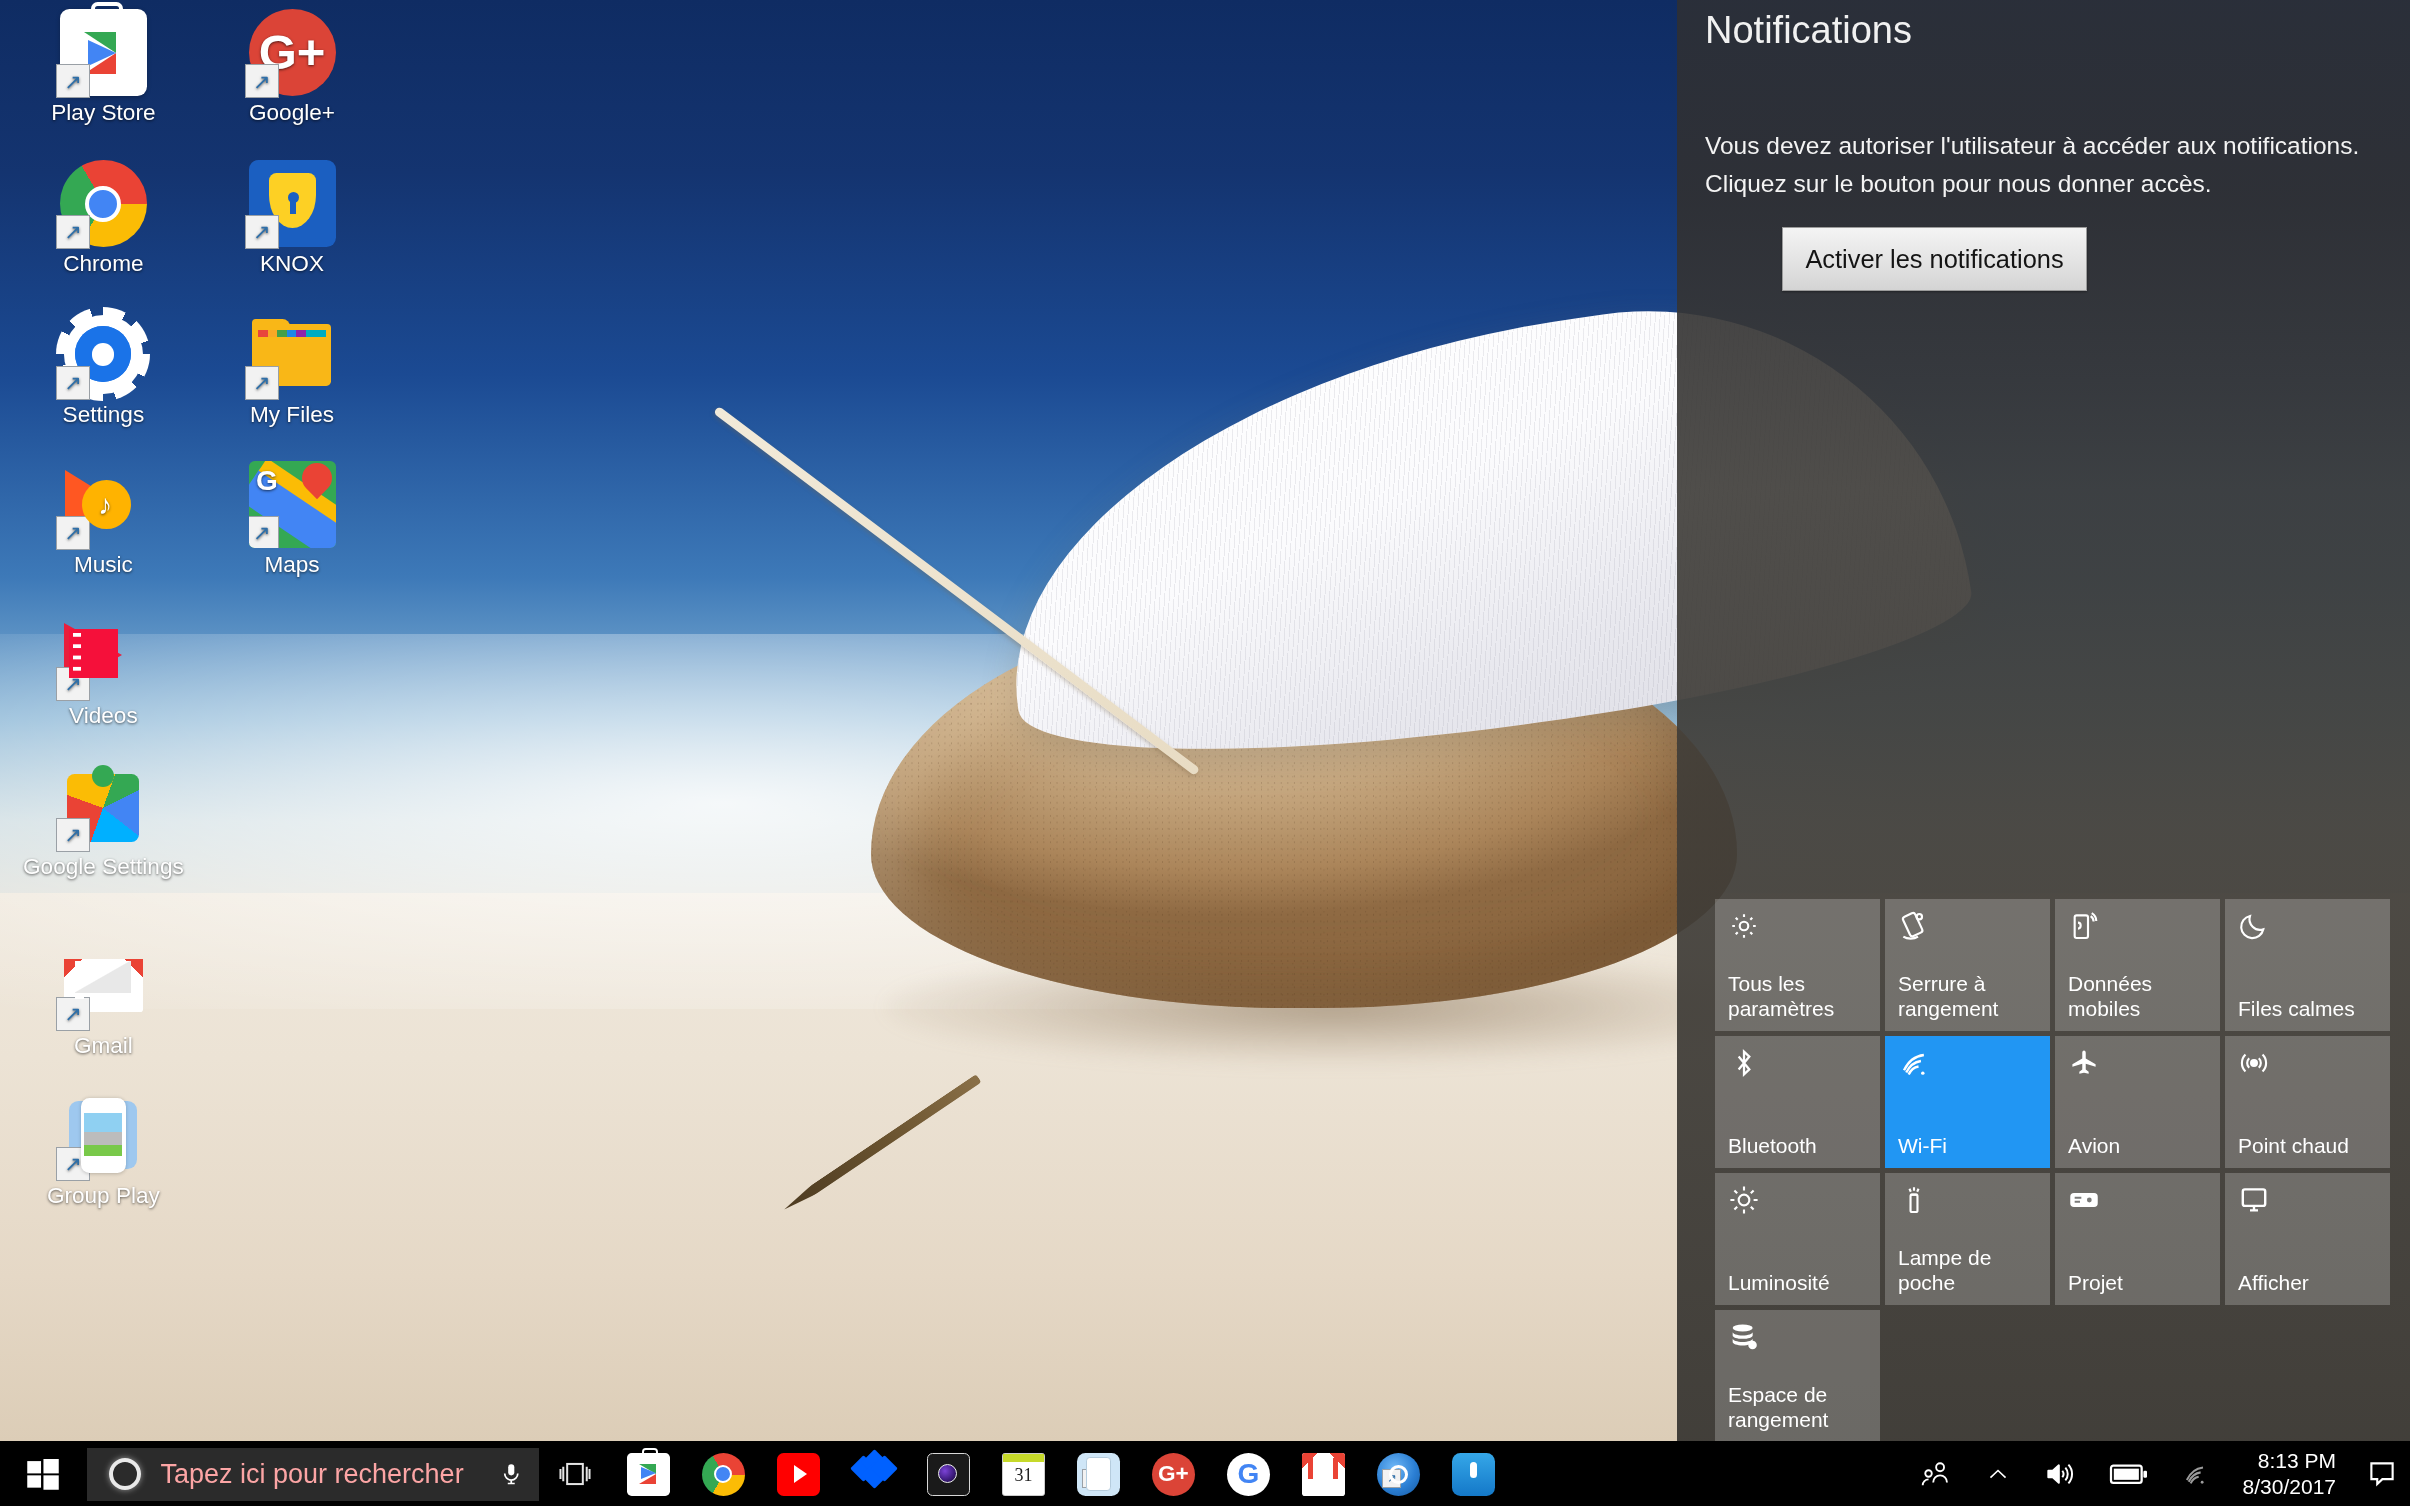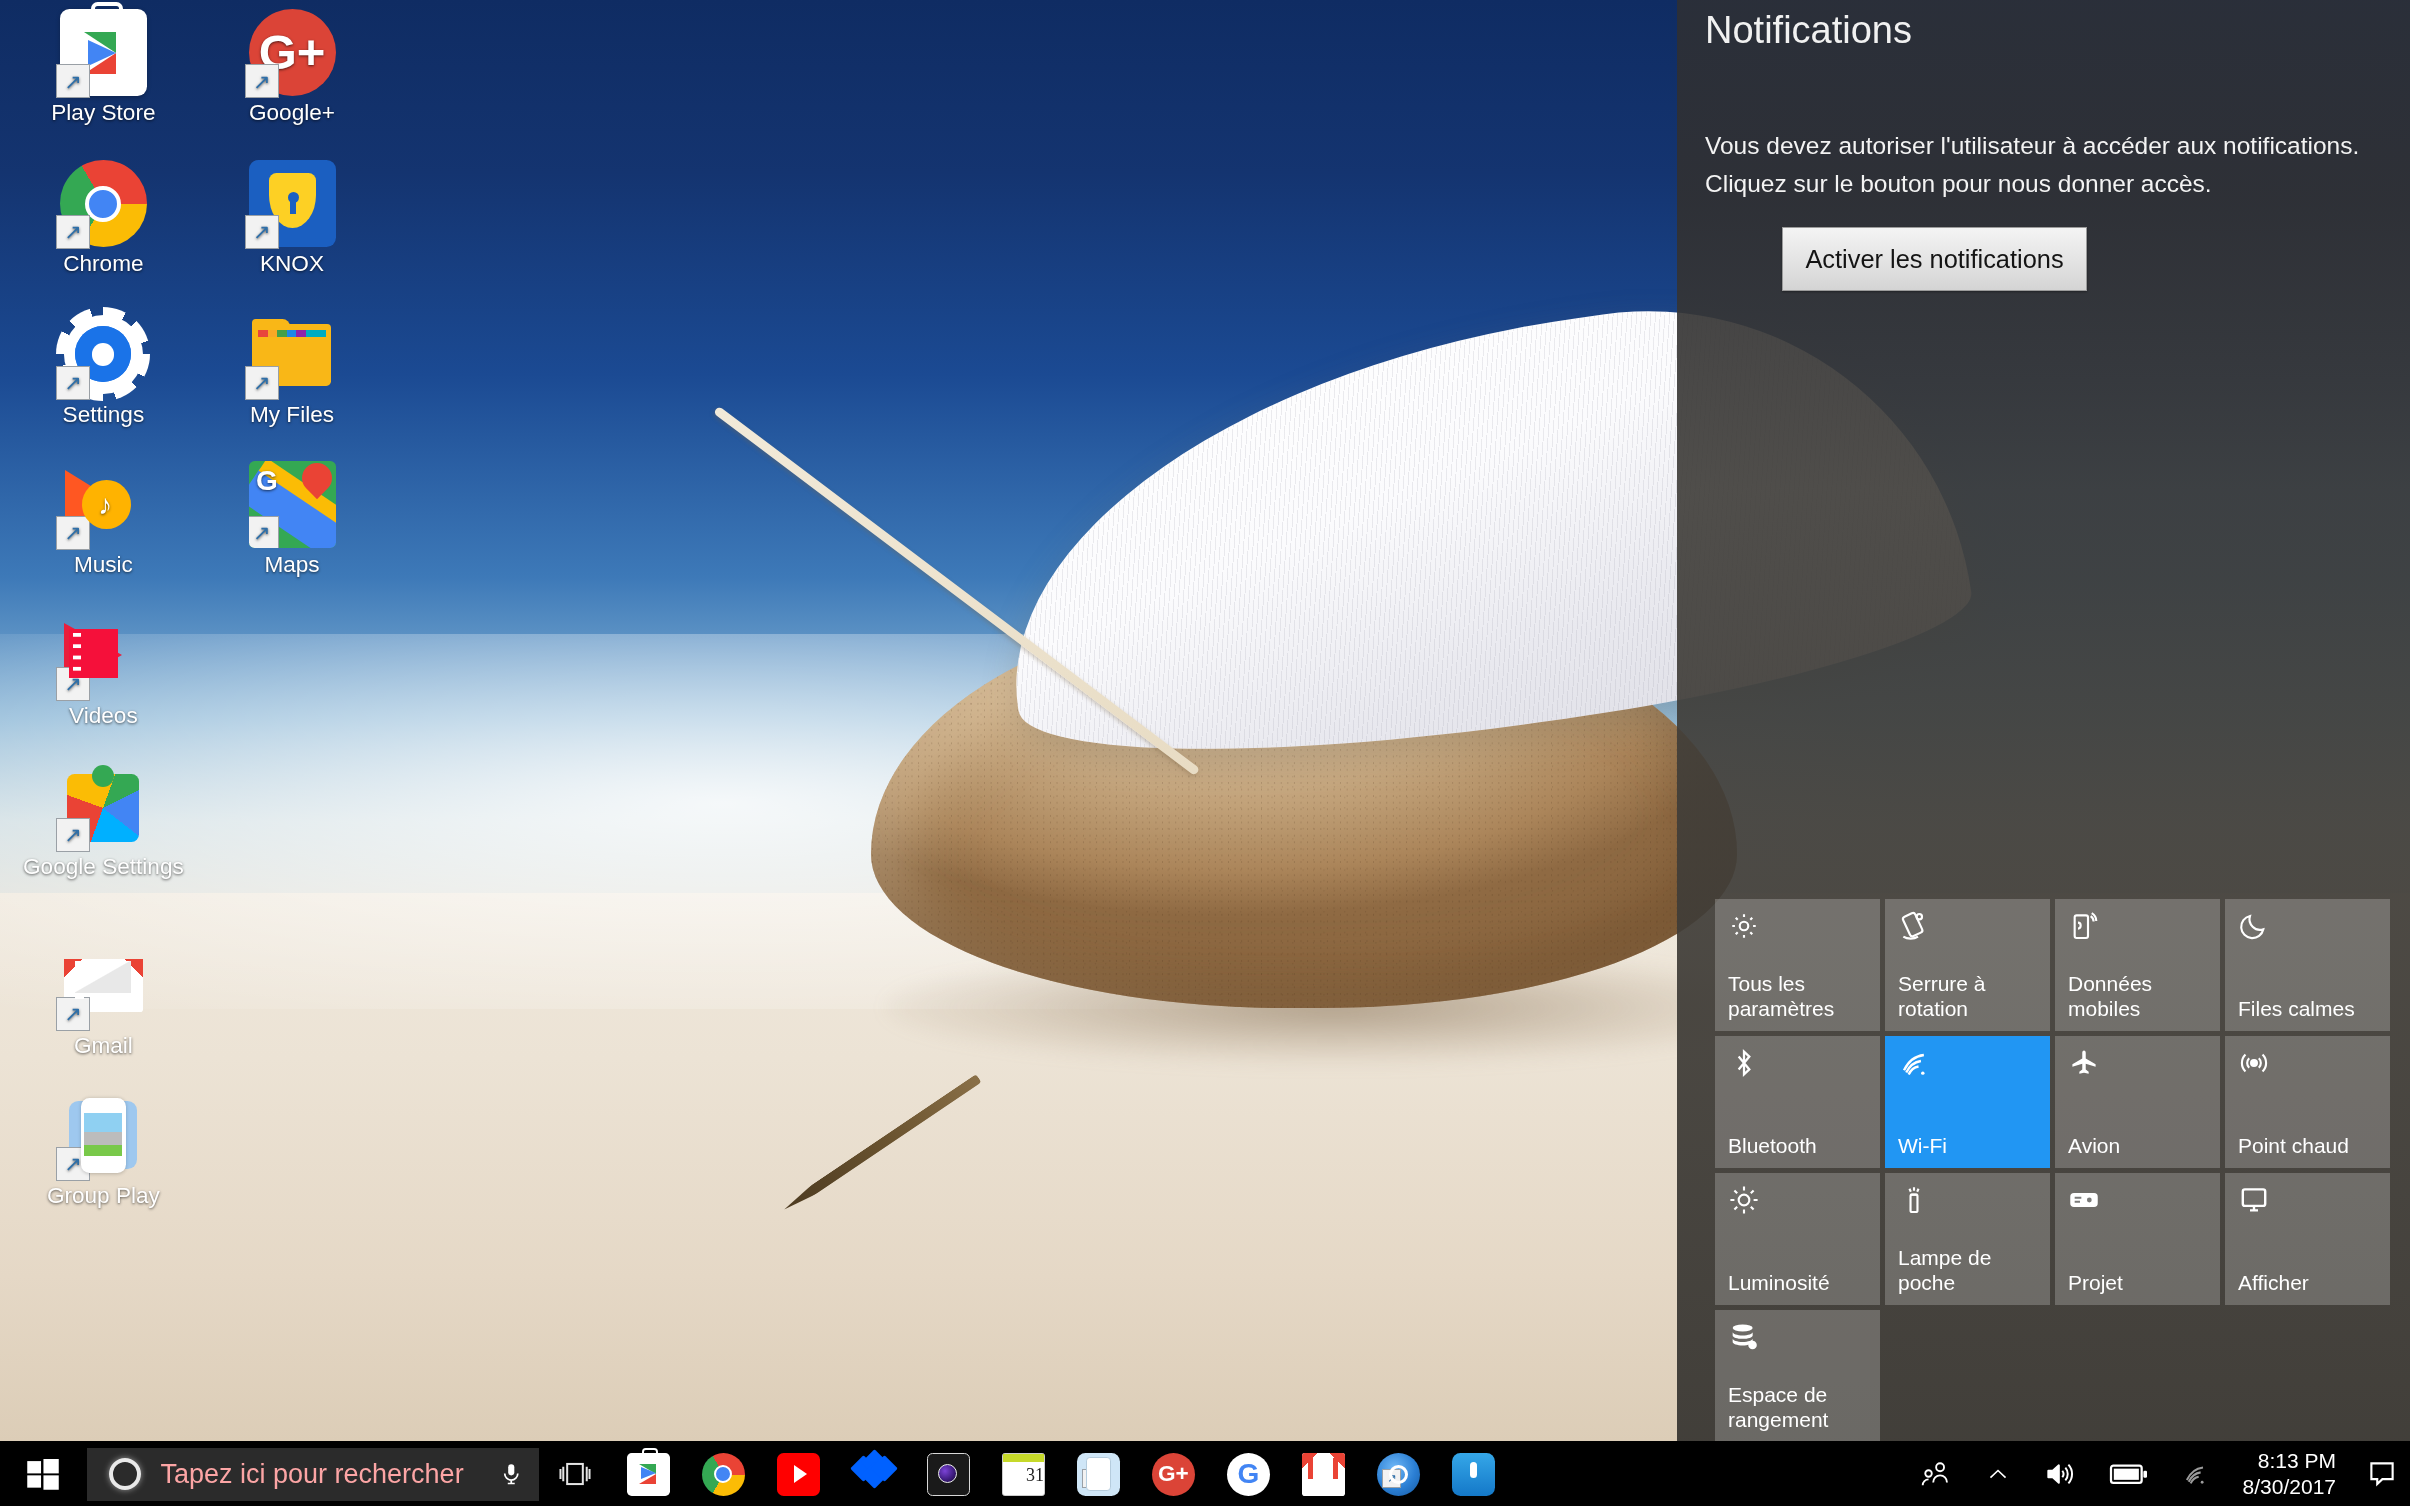--- a/index.html
+++ b/index.html
@@ -274,21 +274,21 @@
   .tb-chrome{border-radius:50%;background:conic-gradient(from -30deg,#ea4335 0deg 120deg,#fbbc05 120deg 240deg,#34a853 240deg 360deg);position:relative;}
   .tb-chrome::after{content:"";position:absolute;left:50%;top:50%;width:18px;height:18px;margin:-9px 0 0 -9px;border-radius:50%;background:#4285f4;border:2.8px solid #fff;box-sizing:border-box;}
   .tb-youtube{background:#ff0000;border-radius:6.6px;position:relative;}
   .tb-youtube::after{content:"";position:absolute;left:17px;top:12.2px;width:0;height:0;border-left:13px solid #fff;border-top:9.4px solid transparent;border-bottom:9.4px solid transparent;}
   .tb-dropbox{position:relative;}
   .tb-dropbox .d{position:absolute;width:19px;height:19px;background:#0061ff;transform:rotate(45deg);border-radius:1.9px;}
   .tb-camera{background:#1a1a1a;border-radius:5.6px;position:relative;border:1.9px solid #d8d8d8;box-sizing:border-box;}
   .tb-camera::after{content:"";position:absolute;left:10.4px;top:10.4px;width:19px;height:19px;border-radius:50%;background:radial-gradient(circle at 35% 35%,#7b43d6 0%,#3b1a7a 60%,#120a2a 100%);border:1.9px solid #eee;box-sizing:border-box;}
   .tb-calendar{background:#fff;border-radius:2.8px;position:relative;border:0.9px solid #ccc;box-sizing:border-box;}
   .tb-calendar::before{content:"";position:absolute;left:0;top:0;right:0;height:8.5px;background:#c6d92a;}
-  .tb-calendar .num{position:absolute;left:0;right:0;top:11.3px;text-align:right;font-size:18px;color:#222;font-family:"Liberation Serif",serif;}
+  .tb-calendar .num{position:absolute;left:0;right:0;top:11.3px;text-align:center;font-size:18px;color:#222;font-family:"Liberation Serif",serif;}
   .tb-sidesync{background:#cfe6f7;border-radius:8.5px;position:relative;}
   .tb-sidesync::after{content:"";position:absolute;left:9.4px;top:4.7px;width:24.5px;height:34px;background:#fff;border-radius:3.8px;border:0.9px solid #b5ccdd;box-sizing:border-box;}
   .tb-gplus{background:#db4437;border-radius:50%;color:#fff;font-size:22.6px;font-weight:bold;display:flex;align-items:center;justify-content:center;line-height:1;}
   .tb-google{background:#fff;border-radius:50%;color:#4285f4;font-size:28px;font-weight:bold;display:flex;align-items:center;justify-content:center;line-height:1;}
   .tb-gmail{background:#fff;border-radius:2.8px;position:relative;overflow:hidden;}
   .tb-gmail::before{content:"";position:absolute;inset:0;
     background:linear-gradient(135deg,#ea4335 0 18%,transparent 18%),linear-gradient(-135deg,#ea4335 0 18%,transparent 18%);}
   .tb-gmail::after{content:"";position:absolute;left:6.6px;top:5.6px;width:30px;height:21px;
     border-left:5.6px solid #ea4335;border-right:5.6px solid #ea4335;box-sizing:border-box;}
   .tb-smart{border-radius:50%;background:radial-gradient(circle at 40% 35%,#6fb8f7 0%,#2b7fd4 55%,#1558a0 100%);position:relative;}
@@ -443,21 +443,21 @@
     </div>
 
     <div class="tile">
       <span class="ticon">
         <svg viewBox="0 0 24 24" fill="none" stroke="#fff" stroke-width="1.6">
             <rect x="6" y="3" width="10" height="16" rx="2" transform="rotate(-25 11 11)"></rect>
             <path d="M4 20c3 2 8 2 11 0"></path>
             <circle cx="16" cy="5" r="2"></circle>
           </svg>
       </span>
-      <span class="tlabel">Serrure à rotation</span>
+      <span class="tlabel">Serrure à rangement</span>
     </div>
 
     <div class="tile">
       <span class="ticon">
         <svg viewBox="0 0 24 24" fill="none" stroke="#fff" stroke-width="1.6">
             <rect x="5" y="4" width="10" height="17" rx="1.5"></rect>
             <path d="M7.5 9.5c1.2 0 2 1 2 2.2s-.8 2.3-2 2.3"></path>
             <path d="M17 4.6c1.4 1 2.2 2.4 2.2 4M17.8 2.4c2.2 1.3 3.4 3.4 3.4 5.8"></path>
           </svg>
       </span>

